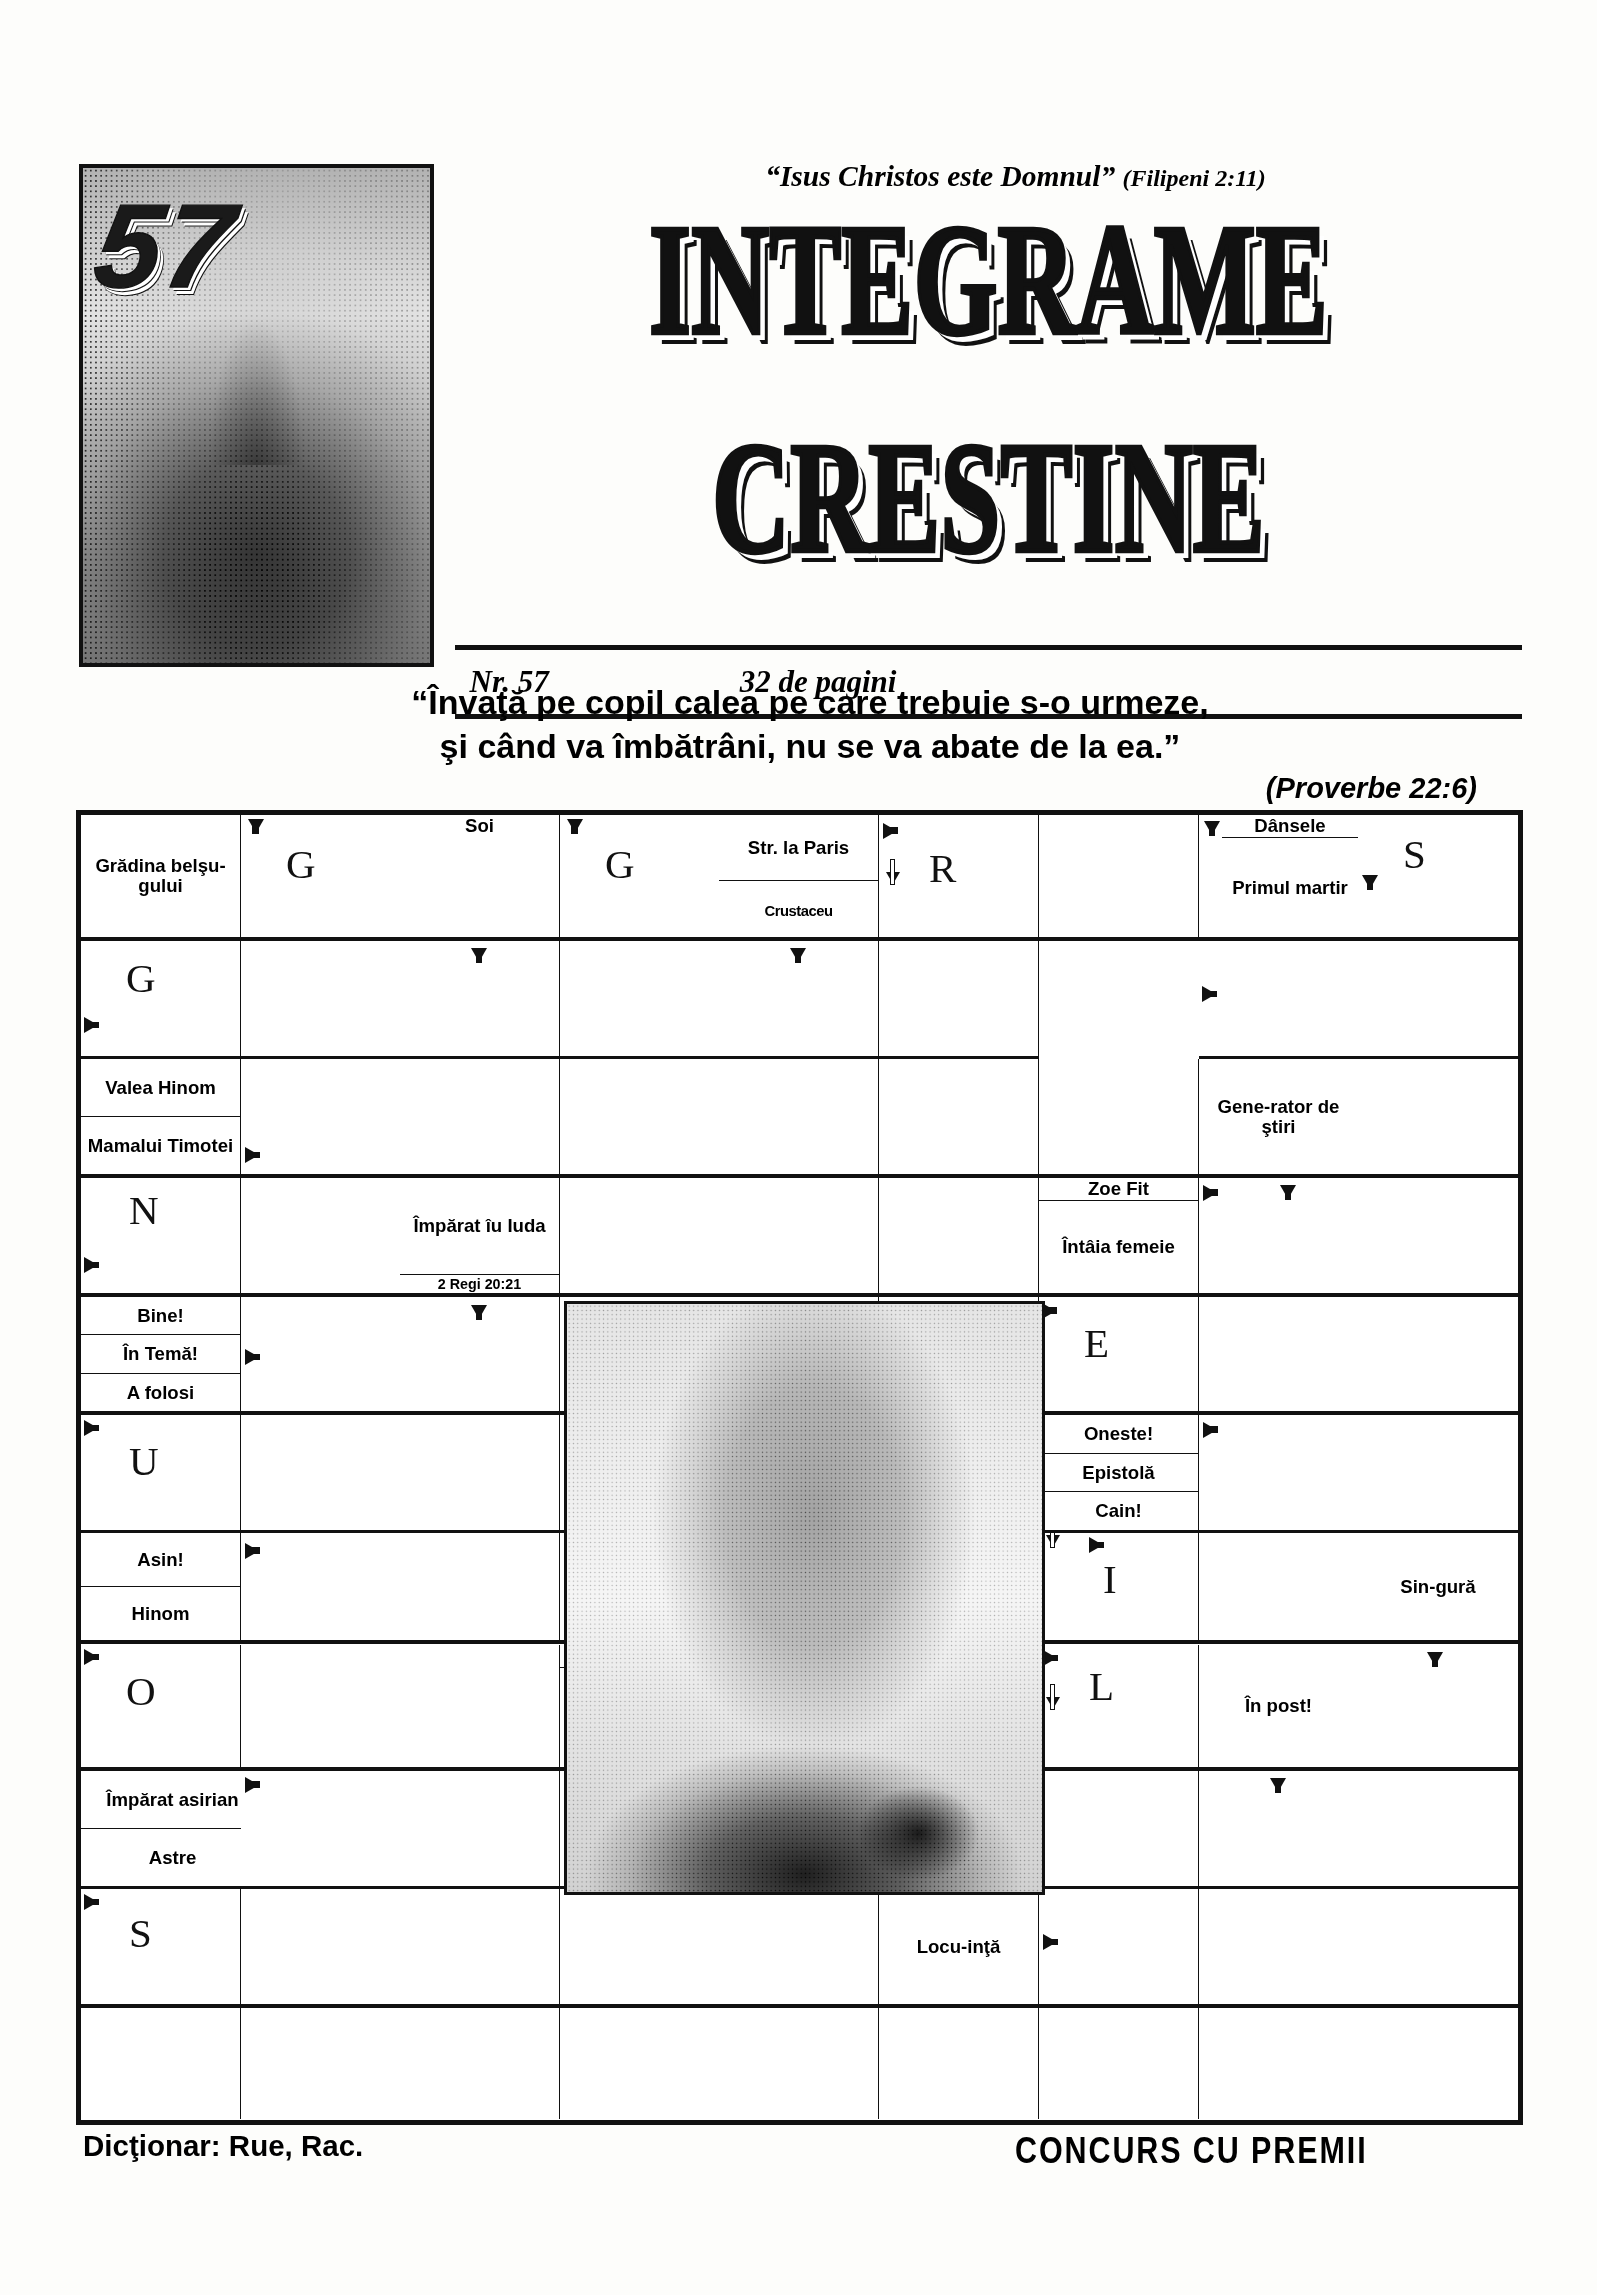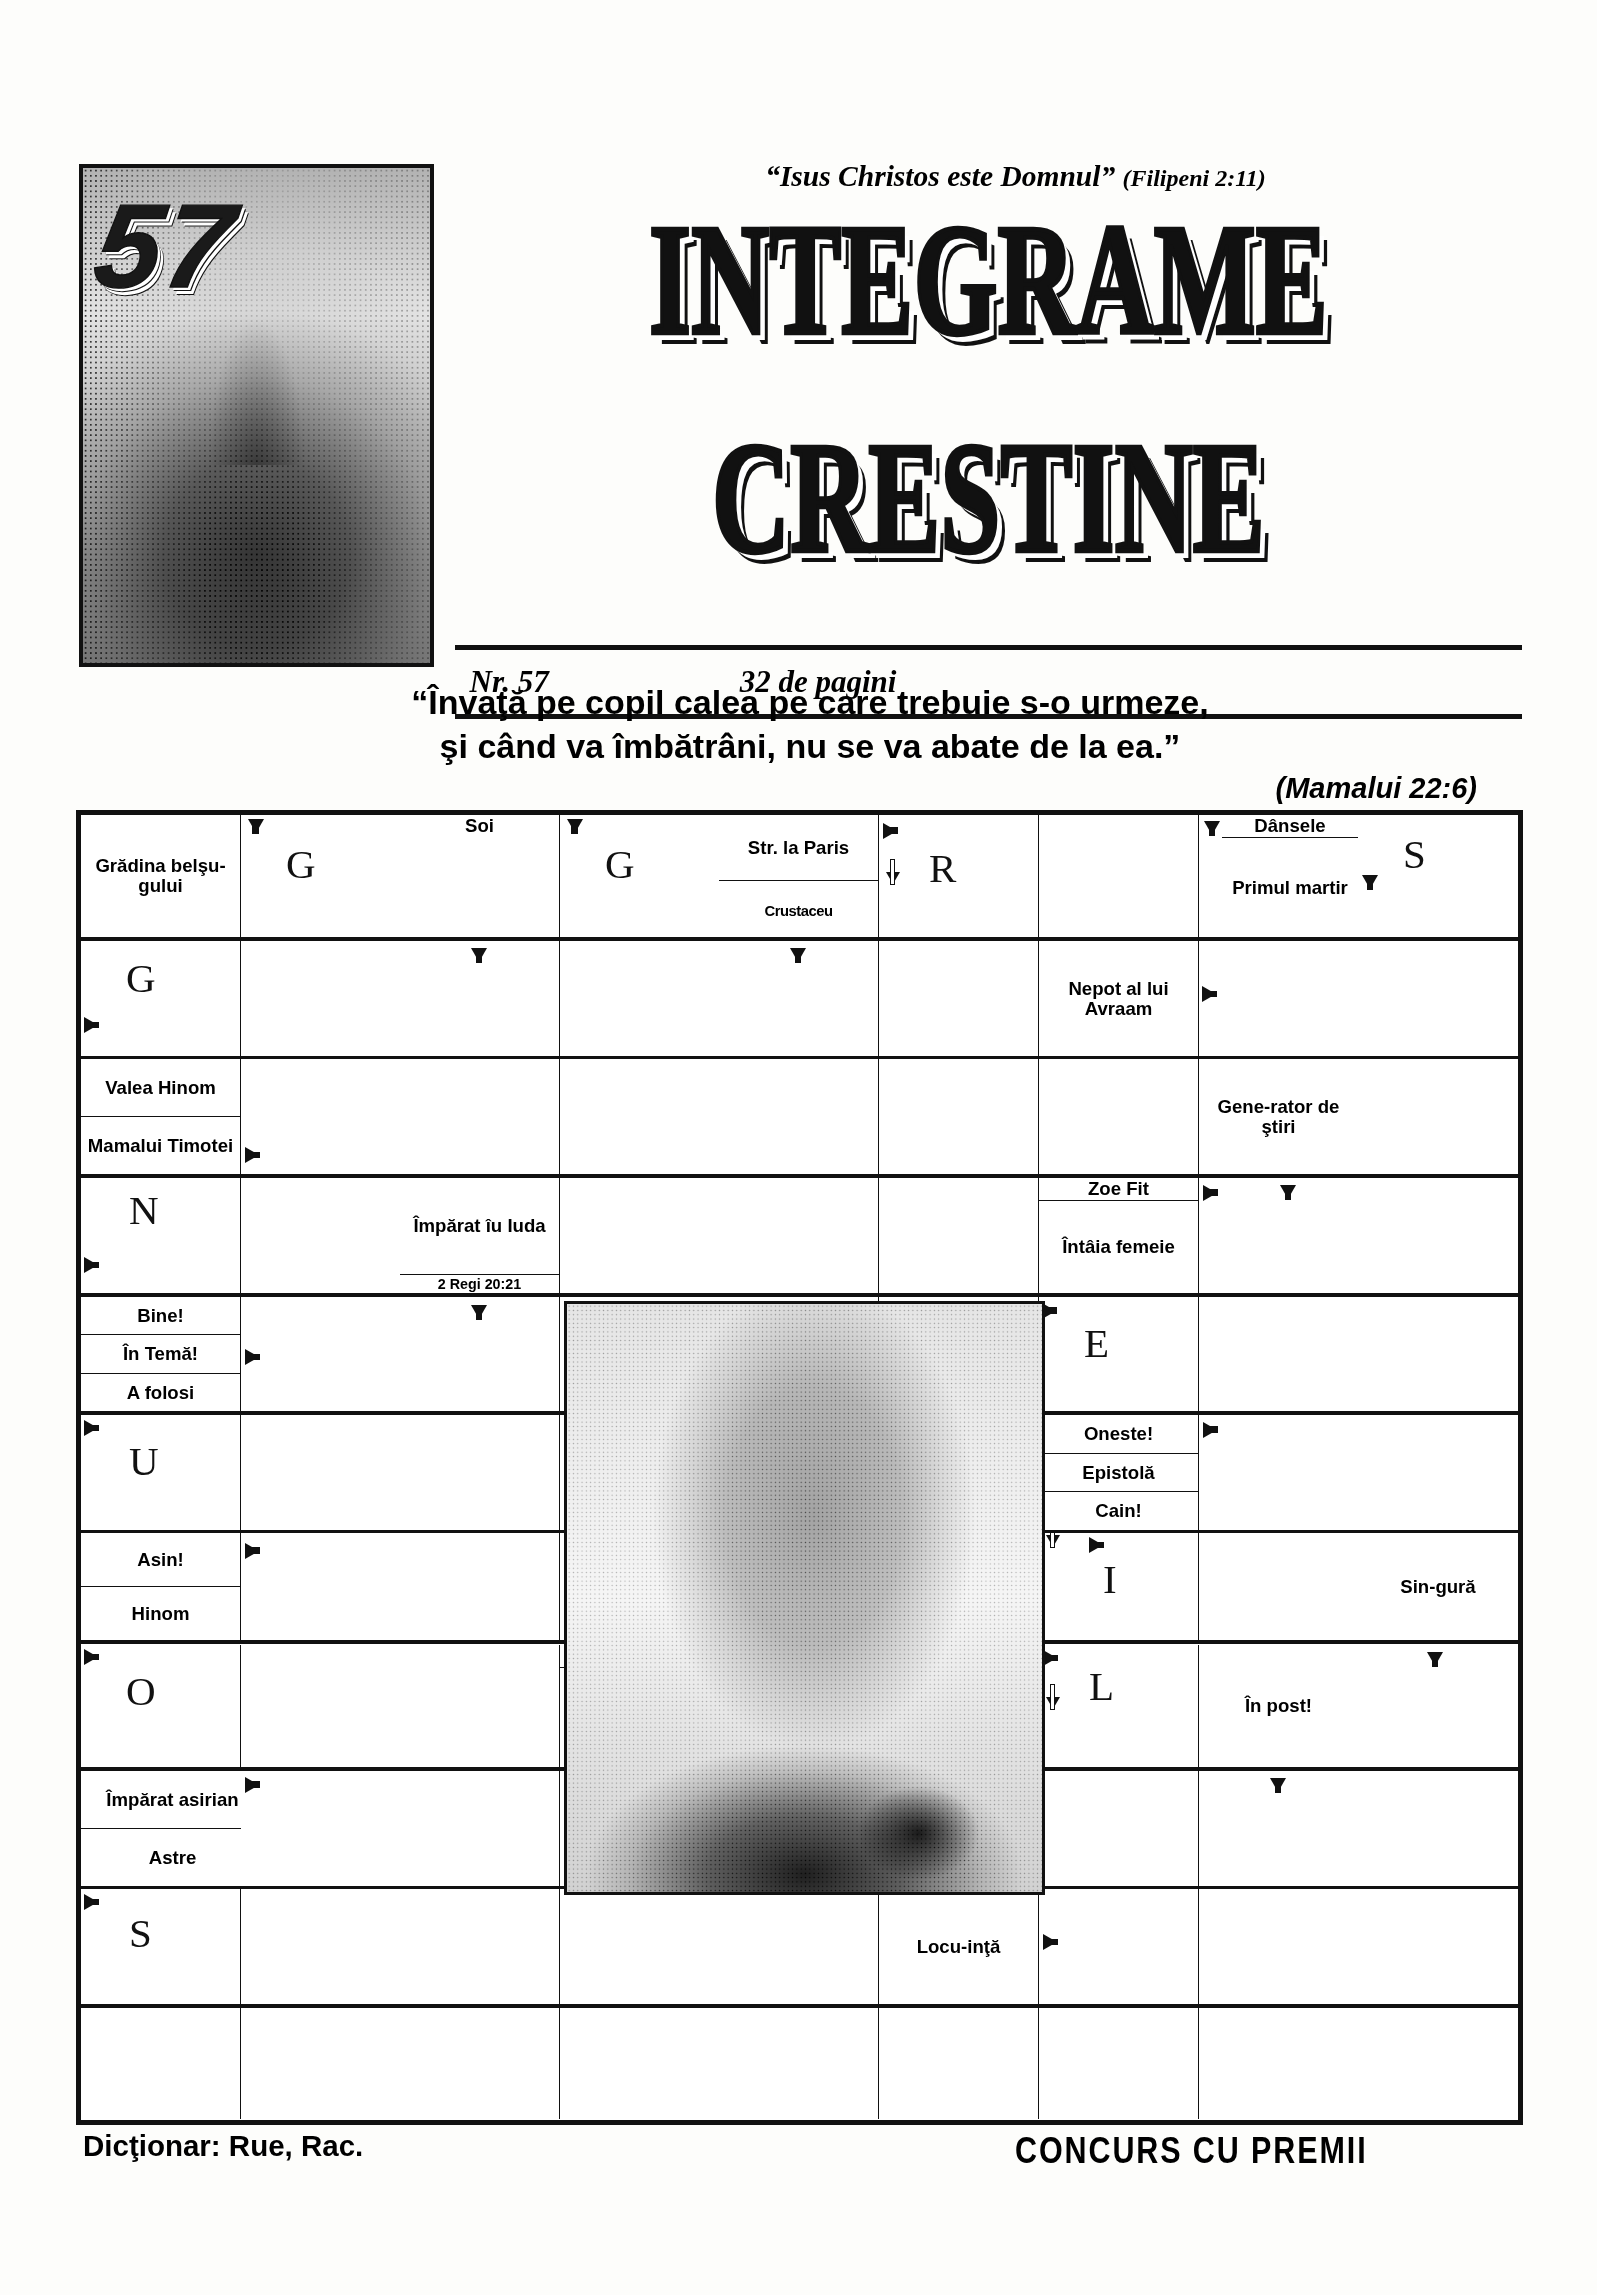--- a/index.html
+++ b/index.html
@@ -184,21 +184,21 @@
       <span class="nr">Nr. 57</span>
       <span class="pg">32 de pagini</span>
     </div>
     <div class="rule r2"></div>
   </div>
 
   <div class="subtitle">
     <div>“Învaţă pe copil calea pe care trebuie s-o urmeze,</div>
     <div>şi când va îmbătrâni, nu se va abate de la ea.”</div>
   </div>
-  <div class="proverb-ref">(Mamalui 22:6)</div>
+  <div class="proverb-ref">(Proverbe 22:6)</div>
 
   <div class="grid-wrap">
     <div class="grid" id="grid">
         <div class="cell thickb" style="left: 0px; top: 0px; width: 160px; height: 126px;">
           <div class="clues">
             <div class="clue">Grădina belşu-gului</div>
           </div>
         </div>
         <div class="cell thickb" style="left: 160px; top: 0px; width: 160px; height: 126px;">
           <div class="arrow down" style="left: 6.7px; top: 3.8px;"></div>
@@ -243,25 +243,20 @@
         </div>
         <div class="cell thickb" style="left: 160px; top: 126px; width: 160px; height: 119px;"></div>
         <div class="cell thickb" style="left: 319px; top: 126px; width: 160px; height: 119px;">
           <div class="arrow down" style="left: 71px; top: 6.7px;"></div>
         </div>
         <div class="cell thickb" style="left: 479px; top: 126px; width: 160px; height: 119px;"></div>
         <div class="cell thickb" style="left: 638px; top: 126px; width: 160px; height: 119px;">
           <div class="arrow down" style="left: 71px; top: 6.7px;"></div>
         </div>
         <div class="cell thickb" style="left: 798px; top: 126px; width: 160px; height: 119px;"></div>
-        <div class="cell thickb" style="left: 958px; top: 126px; width: 160px; height: 119px;">
-          <div class="clues">
-            <div class="clue">Nepot al lui Avraam</div>
-          </div>
-        </div>
         <div class="cell thickb" style="left: 1118px; top: 126px; width: 160px; height: 119px;">
           <div class="arrow right" style="left: 2.9px; top: 45px;"></div>
         </div>
         <div class="cell nor thickb" style="left: 1277px; top: 126px; width: 160px; height: 119px;"></div>
         <div class="cell thickb" style="left: 0px; top: 244px; width: 160px; height: 119px;">
           <div class="clues">
             <div class="clue">Valea Hinom</div>
             <div class="clue">Mamalui Timotei</div>
           </div>
         </div>

